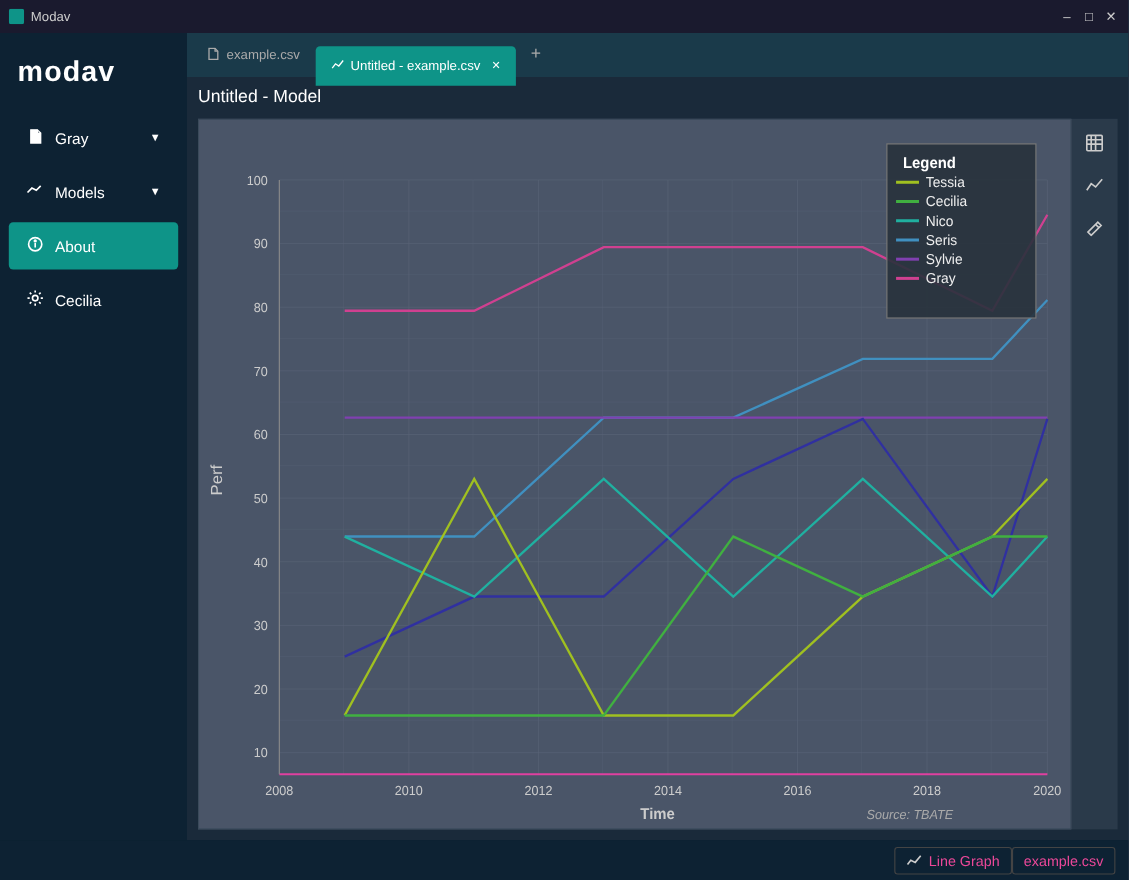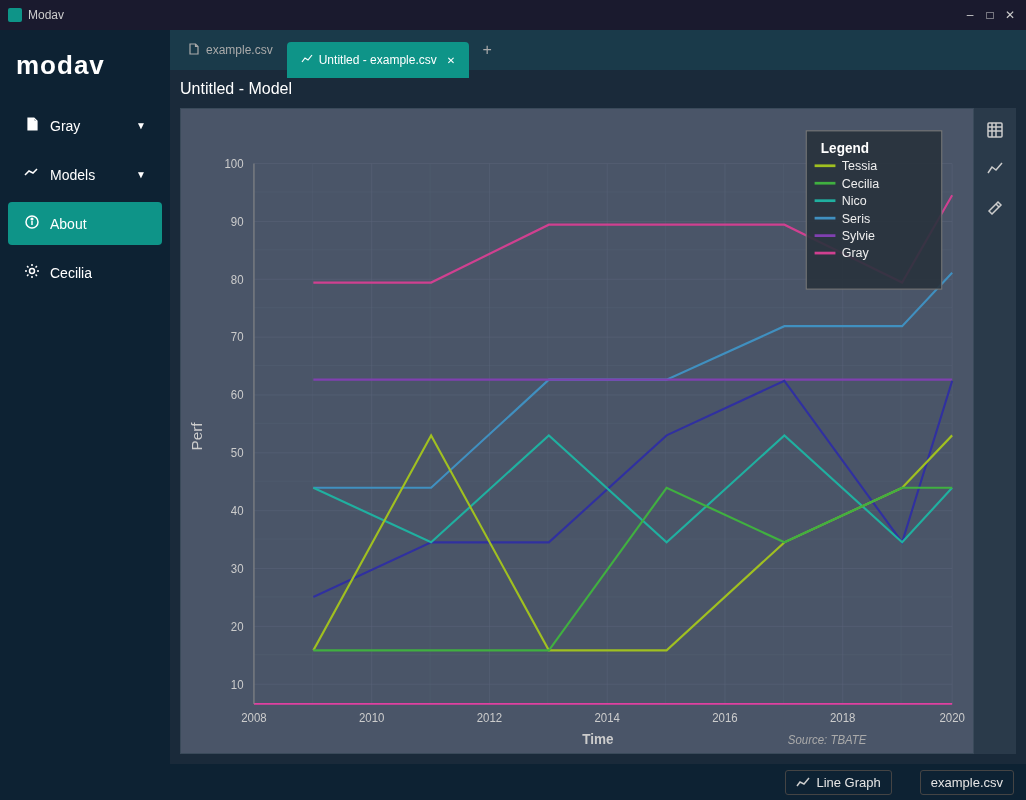--- a/index.html
+++ b/index.html
@@ -192,24 +192,24 @@
     }
 
     
     .bottom-bar {
       height: 36px;
       background: #0d2233;
       display: flex;
       align-items: center;
       justify-content: flex-end;
       padding: 0 12px;
-      gap: 28px;
+      gap: 0;
       flex-shrink: 0;
       font-size: 13px;
-      color: #e5e5e5;
+      color: #ec4899;
     }
     .bottom-bar-item {
       display: flex;
       align-items: center;
       gap: 6px;
       padding: 4px 10px;
       border: 1px solid #444;
       border-radius: 3px;
       cursor: pointer;
     }

